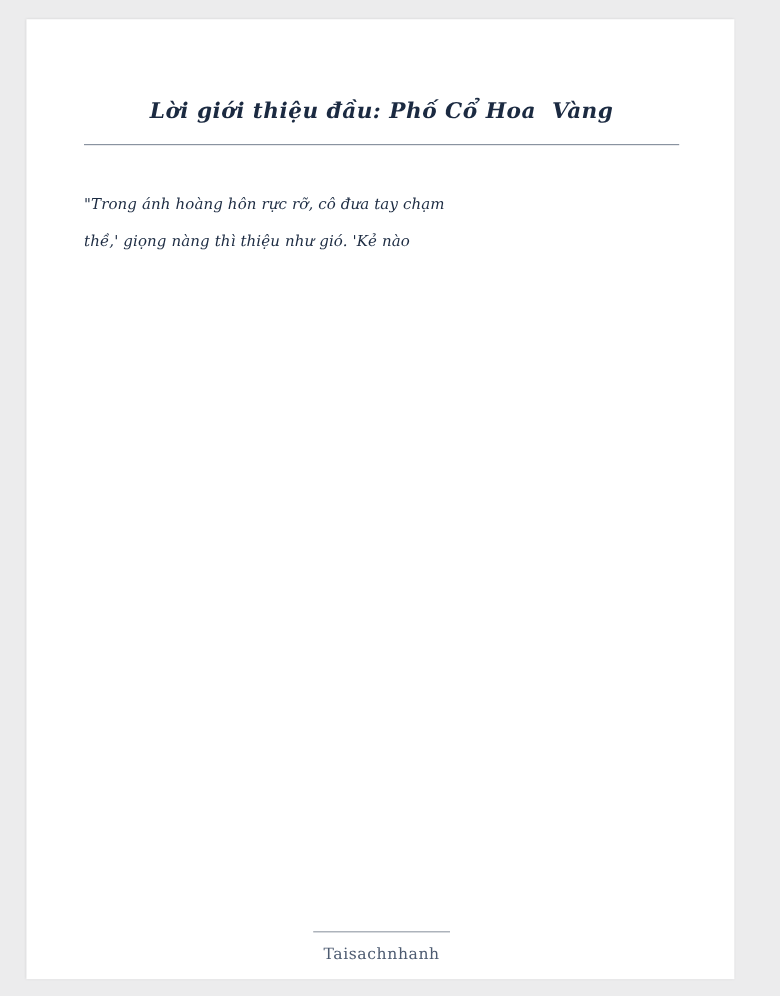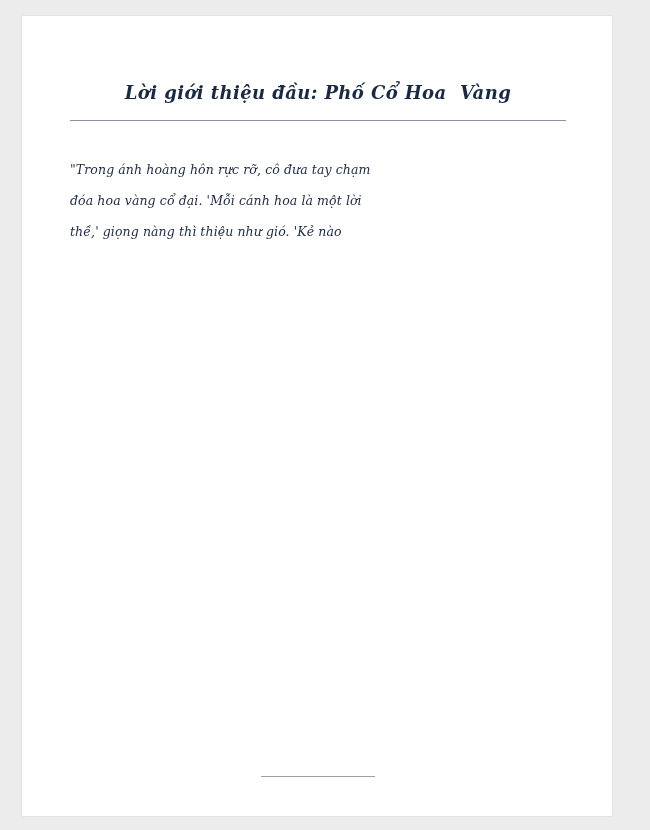--- a/index.html
+++ b/index.html
@@ -85,20 +85,20 @@
 <body>
 
 <div class="page">
 
   <div class="doc-title">Lời giới thiệu đầu: Phố Cổ Hoa  Vàng</div>
 
   <div class="title-rule"></div>
 
   <div class="body-text">
     <span class="line">"Trong ánh hoàng hôn rực rỡ, cô đưa tay chạm</span>
-    <span class="line">đóa hoa vàng cổ đại. 'Mỗi cánh hoa là một lời</span>
     <span class="line">thề,' giọng nàng thì thiệu như gió. 'Kẻ nào</span>
   </div>
 
   <div class="footer-rule"></div>
 
+  <div class="footer-text">Taisachnhanh</div>
 
 </div>
 
 </body></html>

